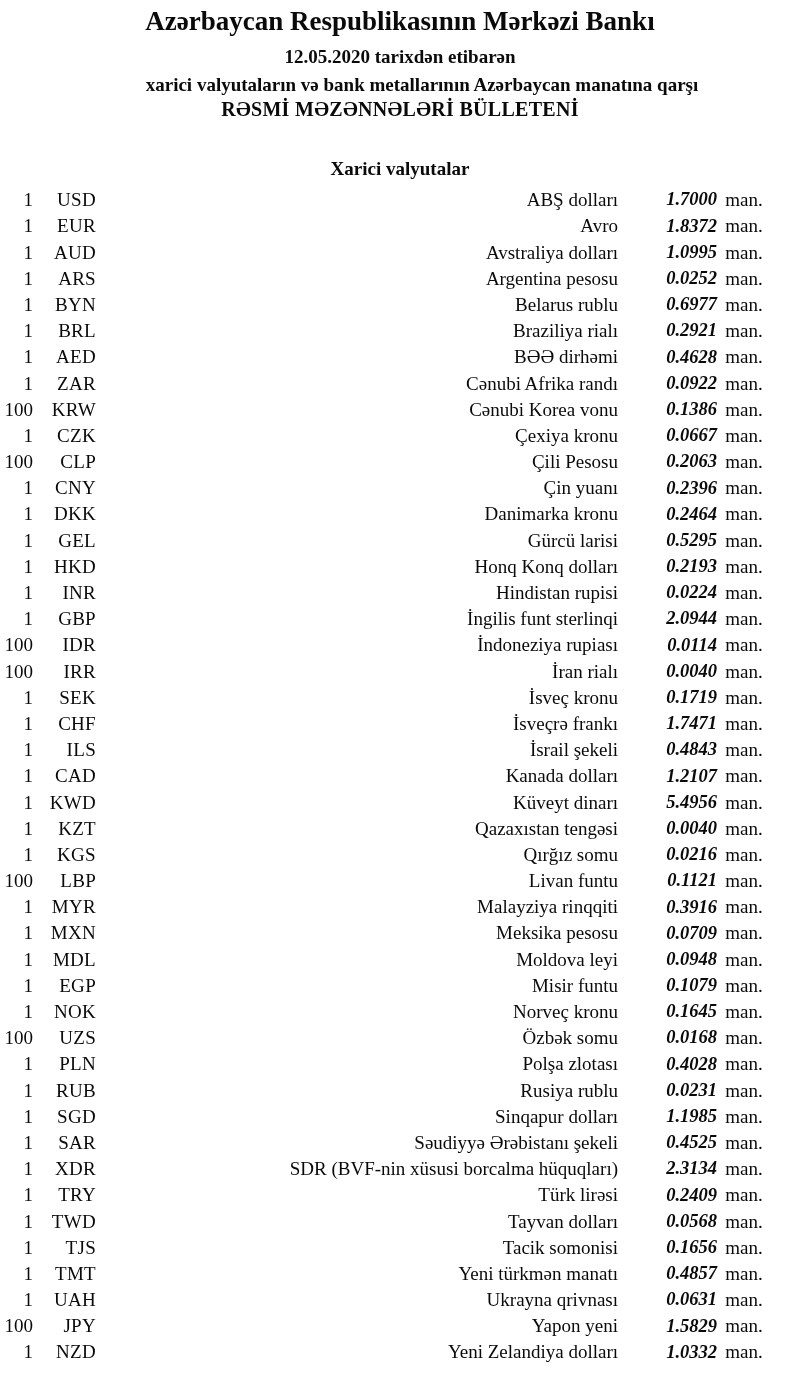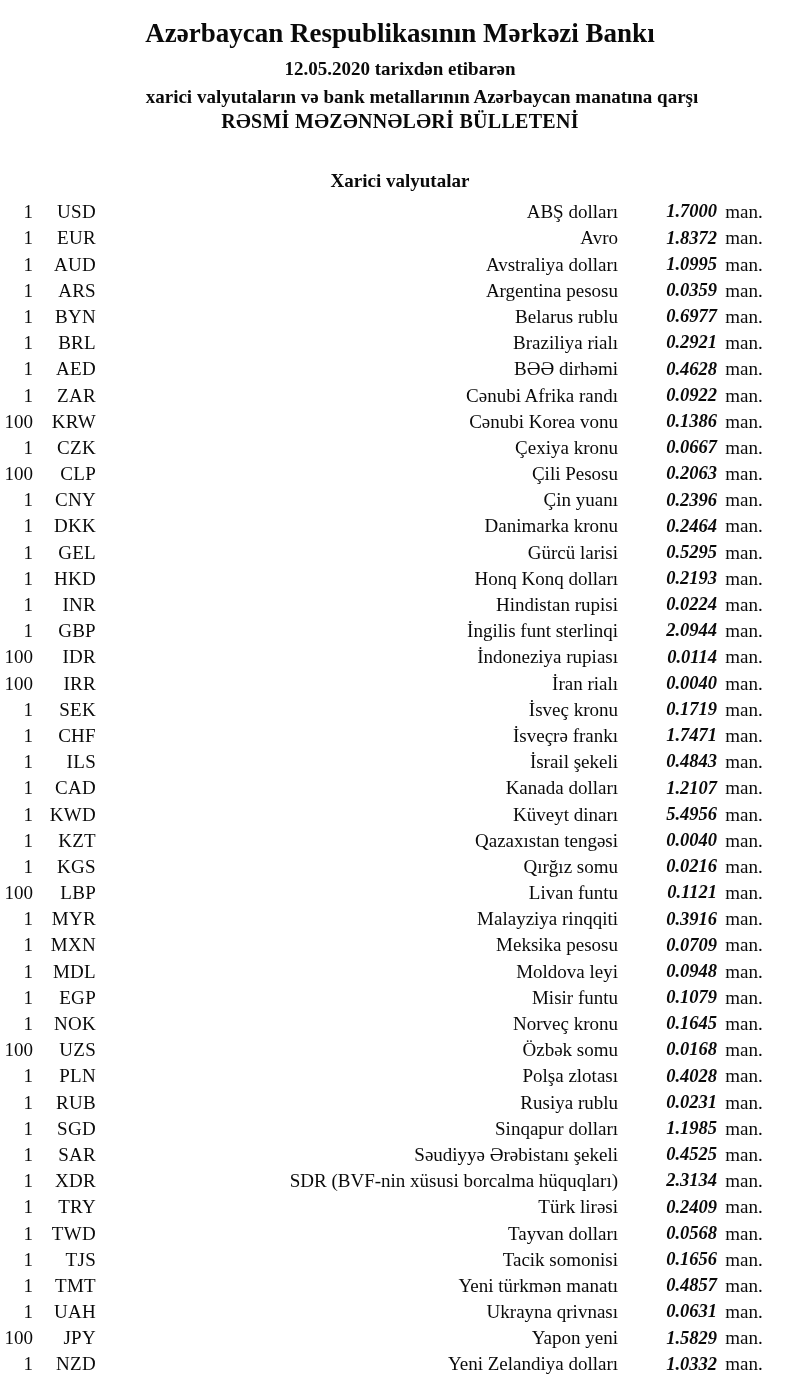--- a/index.html
+++ b/index.html
@@ -5,21 +5,21 @@
   * { margin: 0; padding: 0; box-sizing: border-box; }
   html, body { background: #ffffff; }
   .page {
     width: 800px;
     height: 1376px;
     background: #ffffff;
     color: #0a0a0a;
     font-family: "Liberation Serif", "DejaVu Serif", serif;
     overflow: hidden;
   }
-  .header { text-align: center; padding-top: 18px; }
+  .header { text-align: center; padding-top: 6px; }
   .bank-name {
     font-size: 27px;
     font-weight: bold;
     line-height: 1.15;
   }
   .date-line {
     font-size: 19px;
     font-weight: bold;
     margin-top: 9px;
     line-height: 1.2;
@@ -100,21 +100,21 @@
     <span class="cell-code">AUD</span>
     <span class="cell-name">Avstraliya dolları</span>
     <span class="cell-rate">1.0995</span>
     <span class="cell-unit">man.</span>
   </div>
 
   <div class="row">
     <span class="cell-qty">1</span>
     <span class="cell-code">ARS</span>
     <span class="cell-name">Argentina pesosu</span>
-    <span class="cell-rate">0.0359</span>
+    <span class="cell-rate">0.0252</span>
     <span class="cell-unit">man.</span>
   </div>
 
   <div class="row">
     <span class="cell-qty">1</span>
     <span class="cell-code">BYN</span>
     <span class="cell-name">Belarus rublu</span>
     <span class="cell-rate">0.6977</span>
     <span class="cell-unit">man.</span>
   </div>

